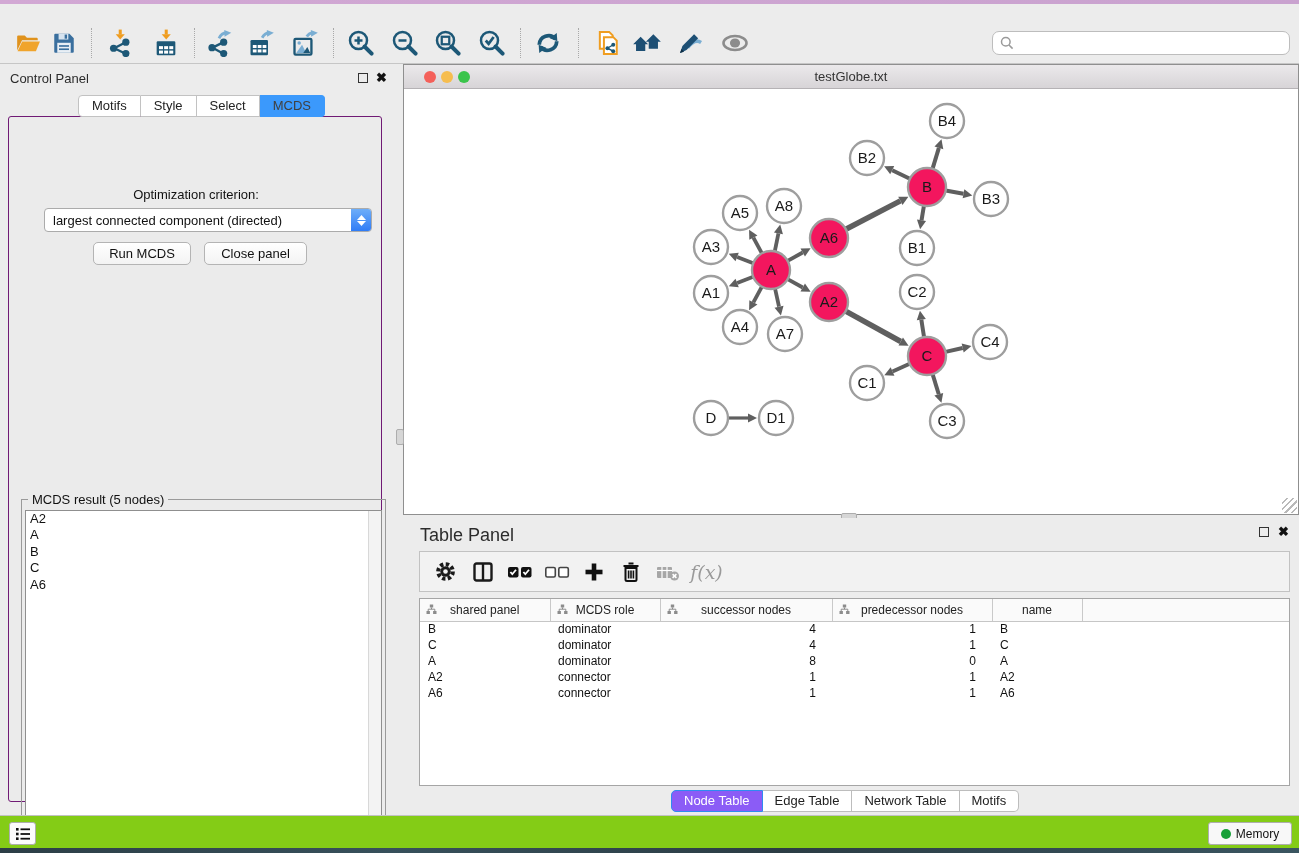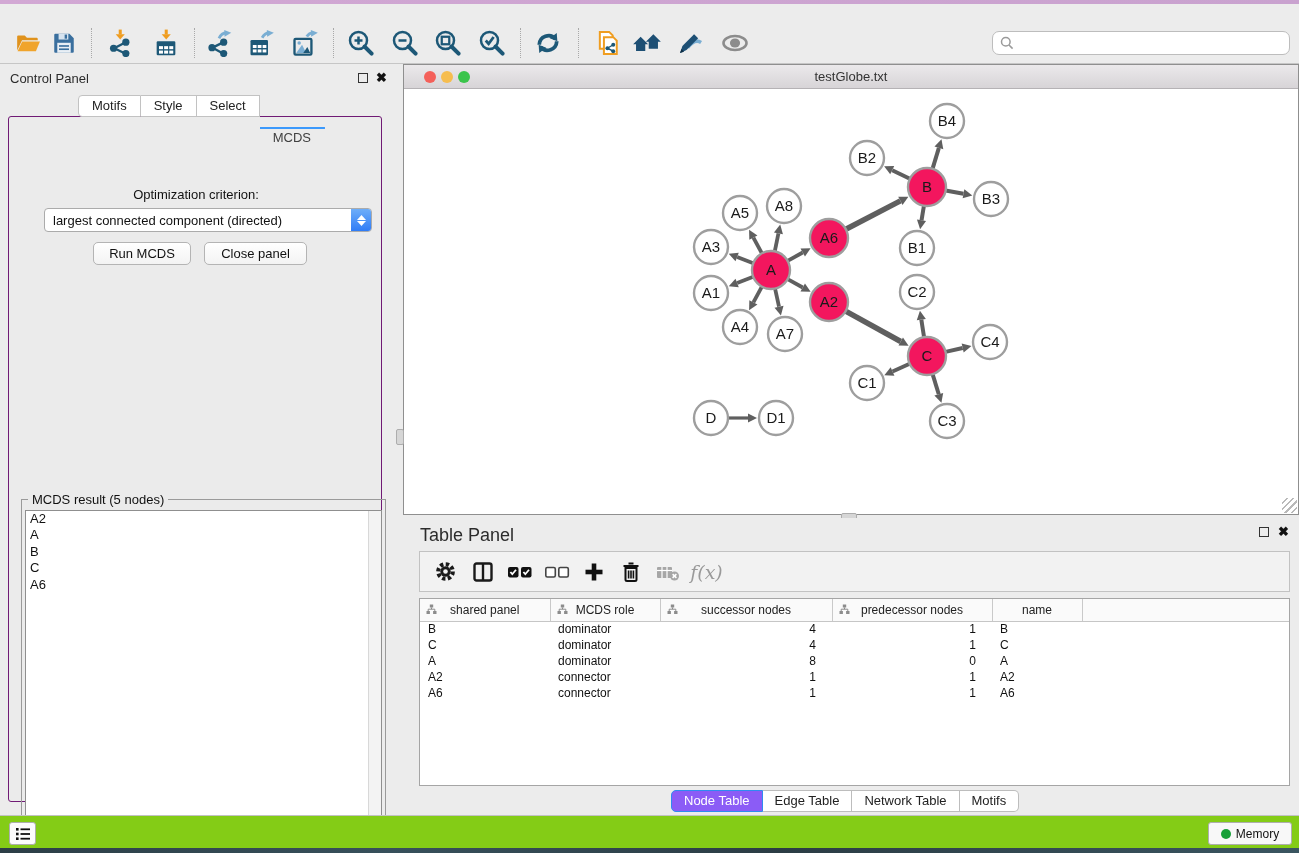--- a/index.html
+++ b/index.html
@@ -28,21 +28,21 @@
   #control-panel { left:0; top:64px; width:390px; height:746px; background:#ececec; }
   #cp-header { position:absolute; left:0; top:5px; width:100%; height:20px; }
   #cp-title { position:absolute; left:10px; top:2px; font-size:13px; color:#2c2c2c; }
   .panel-float { position:absolute; width:10px; height:10px; border:1.6px solid #333; top:4px; }
   .panel-close { position:absolute; top:1px; font-size:13px; font-weight:bold; color:#111; }
   #cp-float { left:358px; } #cp-close { left:376px; }
   #cp-body { position:absolute; left:8px; top:52px; width:374px; height:686px; border:1px solid #701a75; border-radius:3px; background:#ebebeb; }
   #cp-tabs { position:absolute; left:78px; top:31px; height:22px; display:flex; z-index:3; }
   .cp-tab { background:#fff; border:1px solid #c2c2c2; border-left:none; padding:0 13px; line-height:20px; font-size:13px; color:#222; }
   .cp-tab:first-child { border-left:1px solid #c2c2c2; border-radius:4px 0 0 4px; }
-  .cp-tab.sel { background:#3b99fc; border-color:#3b99fc; color:#404040; border-radius:4px;margin-top:32px; }
+  .cp-tab.sel { background:#3b99fc; border-color:#3b99fc; color:#404040; border-radius:4px; }
   .cp-tab:last-child { border-radius:0 4px 4px 0; }
   #opt-label { position:absolute; left:0; top:70px; width:374px; text-align:center; font-size:13px; color:#111; }
   #combo { position:absolute; left:35px; top:91px; width:328px; height:24px; background:#fff; border:1px solid #ababab; border-radius:4px; display:flex; align-items:center; }
   #combo-text { flex:1; padding-left:8px; font-size:13px; color:#111; white-space:nowrap; overflow:hidden; }
   #combo-btn { width:20px; height:100%; background:linear-gradient(#6eaef9,#2f7cf6); border-radius:0 3px 3px 0; display:flex; flex-direction:column; align-items:center; justify-content:center; gap:1px; }
   #combo-btn svg { display:block; }
   .pushbtn { position:absolute; top:125px; height:23px; background:linear-gradient(#ffffff,#f3f3f3); border:1px solid #b4b4b4; border-radius:5px; font-size:13px; color:#111; text-align:center; line-height:21px; }
   #run-btn { left:84px; width:98px; }
   #closepanel-btn { left:195px; width:103px; }
   #mcds-fieldset { position:absolute; left:12px; top:382px; width:365px; height:343px; border:1px solid #9a9a9a; }

